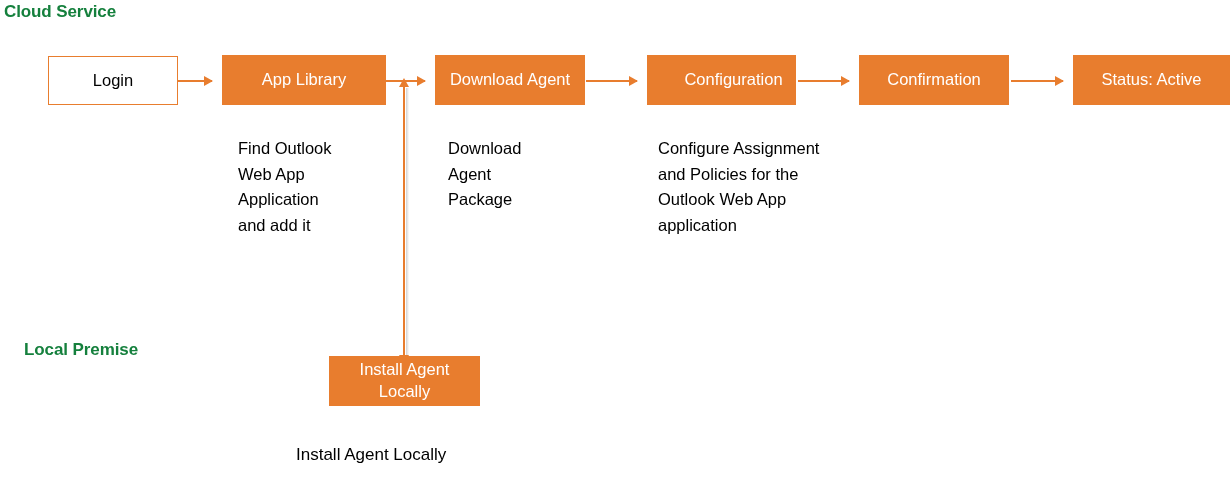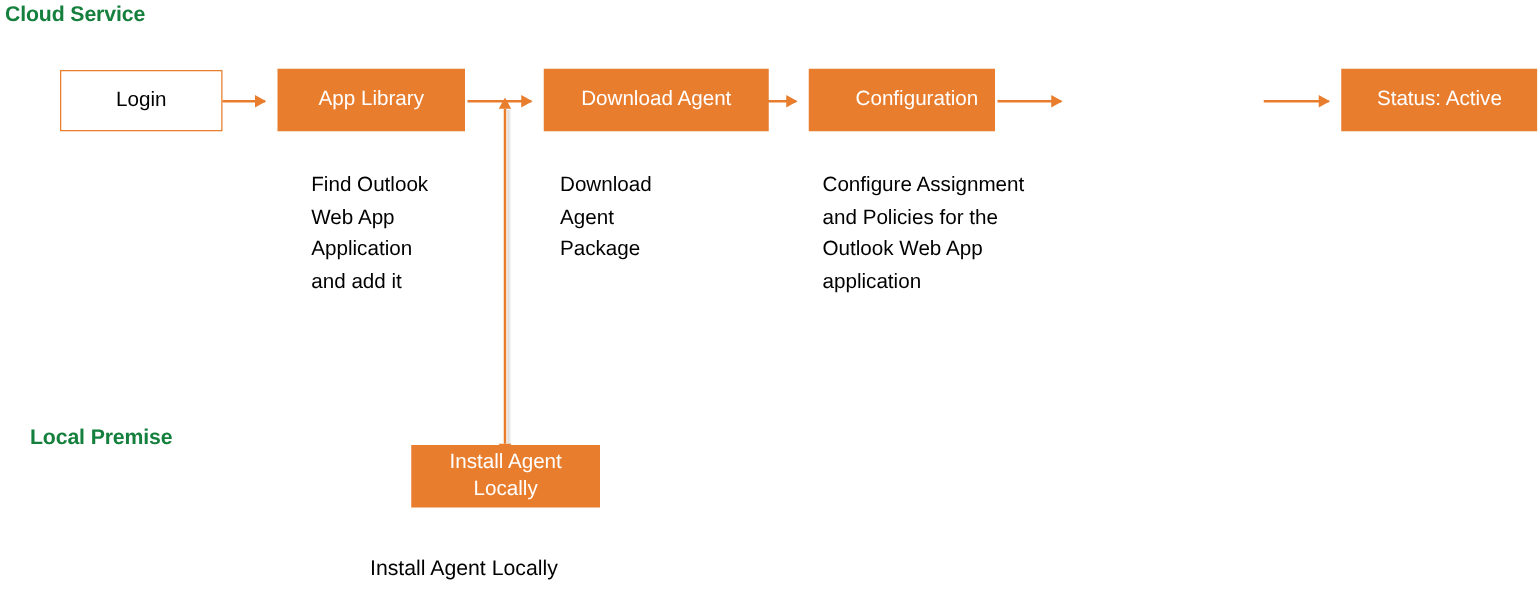--- a/index.html
+++ b/index.html
@@ -141,44 +141,47 @@
 
   <div class="arrow-h" style="left:1011px; top:80px; width:52px;"></div>
 
   <div class="arrow-v-shadow" style="left:406px; top:88px; height:268px;"></div>
   <div class="arrow-v" style="left:403px; top:87px; height:268px;"></div>
 
   <div class="node outlined" style="left:48px; top:56px; width:130px; height:49px;">
     <span>Login</span>
   </div>
 
-  <div class="node filled" style="left:222px; top:55px; width:150px; height:50px;">
+  <div class="node filled" style="left:222px; top:55px; width:164px; height:50px;">
     <span>App Library</span>
   </div>
 
-  <div class="node filled" style="left:435px; top:55px; width:180px; height:50px;">
+  <div class="node filled" style="left:435px; top:55px; width:150px; height:50px;">
     <span>Download
 Agent</span>
   </div>
 
   <div class="node filled" style="left:647px; top:55px; width:149px; height:50px;padding-left:28px;">
     <span>Configuration</span>
   </div>
 
+  <div class="node filled" style="left:859px; top:55px; width:150px; height:50px;">
+    <span>Confirmation</span>
+  </div>
 
   <div class="node filled" style="left:1073px; top:55px; width:157px; height:50px;">
     <span>Status: Active</span>
   </div>
 
   <div class="node filled" style="left:329px; top:356px; width:151px; height:50px;">
     <span>Install Agent
 Locally</span>
   </div>
 
-  <div class="desc" style="left:238px; top:136px; width:150px;margin-left:11px;">Find Outlook
+  <div class="desc" style="left:238px; top:136px; width:150px;">Find Outlook
 Web App
 Application
 and add it</div>
 
   <div class="desc" style="left:448px; top:136px; width:150px;">Download
 Agent
 Package</div>
 
   <div class="desc" style="left:658px; top:136px; width:215px;">Configure Assignment
 and Policies for the

